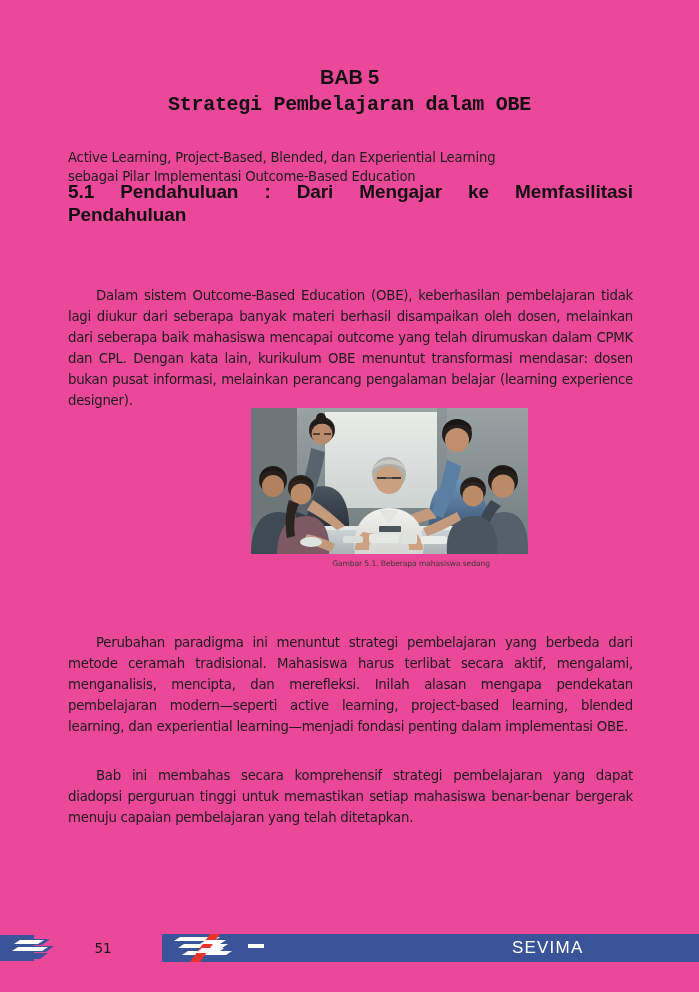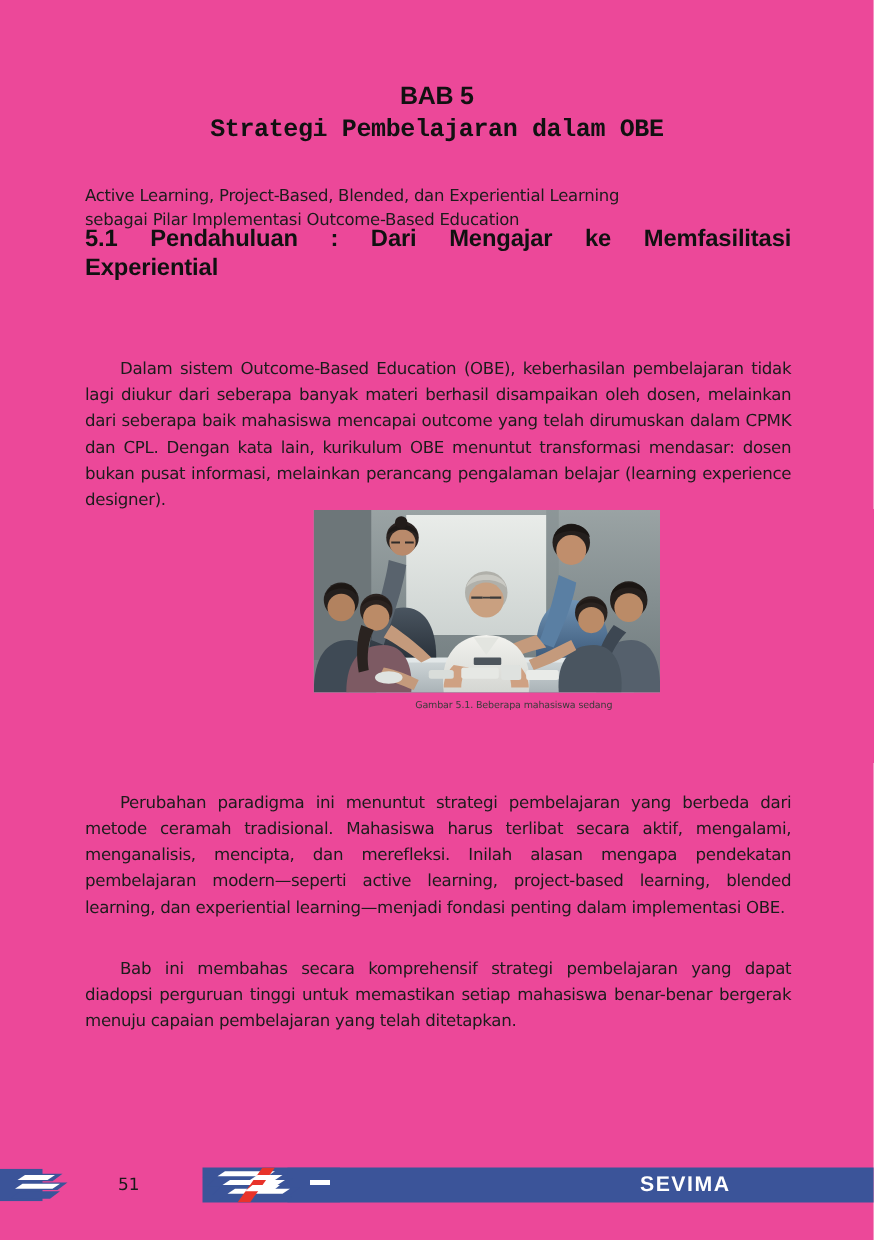--- a/index.html
+++ b/index.html
@@ -166,21 +166,21 @@
     font-family: "DejaVu Sans", sans-serif;
     font-size: 13.5px;
     line-height: 20px;
     color: #1a1a1a;
   }
   .footer-wordmark {
     position: absolute;
     left: 512px;
     top: 4px;
     font-family: "Liberation Sans", sans-serif;
-    font-weight: bold;
+    font-weight: normal;
     font-size: 17px;
     line-height: 20px;
     letter-spacing: 1.2px;
     color: #ffffff;
   }
 </style>
 </head>
 <body>
 
 <div class="page">
@@ -190,21 +190,21 @@
     <div class="chapter-title">Strategi Pembelajaran dalam OBE</div>
   </div>
 
   <div class="chapter-subtitle">
     <span class="line1">Active Learning, Project-Based, Blended, dan Experiential Learning</span>
     <span class="line2">sebagai Pilar Implementasi Outcome-Based Education</span>
   </div>
 
   <div class="section-heading">
     <span class="sh-line1">5.1  Pendahuluan  :  Dari  Mengajar  ke  Memfasilitasi</span>
-    <span class="sh-line2">Experiential</span>
+    <span class="sh-line2">Pendahuluan</span>
   </div>
 
   <p class="body-text" id="para1"><span class="indent"></span><span>Dalam sistem Outcome-Based Education (OBE), keberhasilan pembelajaran tidak lagi diukur dari seberapa banyak materi berhasil disampaikan oleh dosen, melainkan dari seberapa baik mahasiswa mencapai outcome yang telah dirumuskan dalam CPMK dan CPL. Dengan kata lain, kurikulum OBE menuntut transformasi mendasar: dosen bukan pusat informasi, melainkan perancang pengalaman belajar (learning experience designer).</span></p>
 
   <figure class="figure">
     <div class="figure-photo">
       <svg width="277" height="146" viewBox="0 0 277 146" role="img" aria-label="classroom discussion photo">
         <defs>
           <linearGradient id="wallG" x1="0" y1="0" x2="0" y2="1">
             <stop offset="0%" stop-color="#9aa3a4"></stop>

